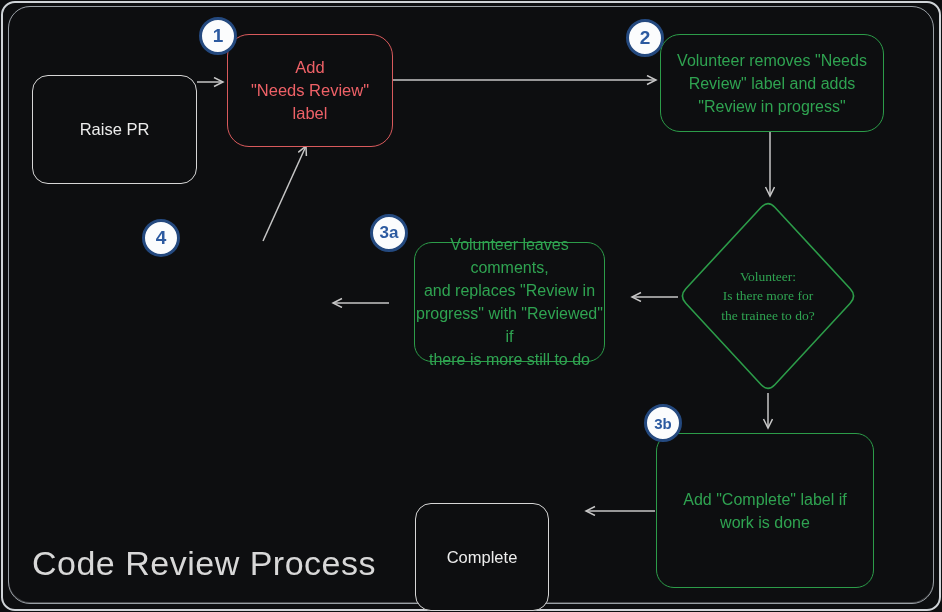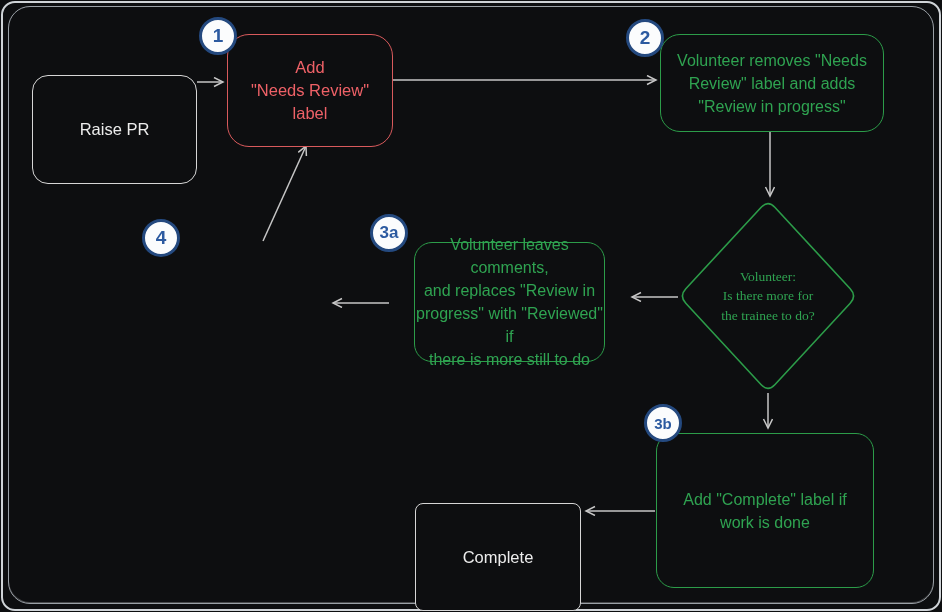--- a/index.html
+++ b/index.html
@@ -53,21 +53,21 @@
   .node.white { border: 1.6px solid #d6d6d6; color: #ececec; margin-top: 47px; }
   .node.red   { border: 1.6px solid #d85a5c; color: #ee6167; }
   .node.green { border: 1.6px solid #2c9c49; color: #2fa351; }
 
   .n-raise    { left: 32px;  top: 28px;  width: 165px; height: 109px; border-radius: 16px; }
   .n-needs    { left: 227px; top: 34px;  width: 166px; height: 113px; border-radius: 22px; }
   .n-removes  { left: 660px; top: 34px;  width: 224px; height: 98px;  border-radius: 20px; font-size: 16px; line-height: 23px; }
   .n-reply    { left: 162px; top: 242px; width: 166px; height: 110px; border-radius: 22px; font-size: 16px; line-height: 22px; }
   .n-leaves   { left: 390px; top: 242px; width: 191px; height: 120px; border-radius: 18px; font-size: 16px; line-height: 23px; margin-left: 24px; }
   .n-addcomp  { left: 656px; top: 433px; width: 218px; height: 155px; border-radius: 18px; font-size: 16px; line-height: 23px; }
-  .n-complete { left: 415px; top: 456px; width: 166px; height: 108px; border-radius: 8px; }
+  .n-complete { left: 415px; top: 456px; width: 134px; height: 108px; border-radius: 16px; }
 
   .decision-label {
     position: absolute;
     left: 683px; top: 267px;
     width: 170px; height: 58px;
     display: flex; align-items: center; justify-content: center;
     text-align: center;
     white-space: pre-line;
     color: #2fa351;
     font-size: 13.5px;
@@ -154,14 +154,15 @@
 work is done</div>
 
   <div class="node white n-complete">Complete</div>
 
   <div class="badge b1">1</div>
   <div class="badge b2">2</div>
   <div class="badge b3a">3a</div>
   <div class="badge b4">4</div>
   <div class="badge b3b">3b</div>
 
+  <div class="title">Code Review Process</div>
 
 </div>
 
 </body></html>

